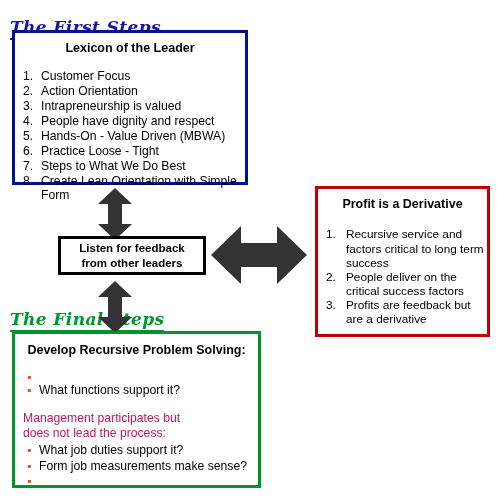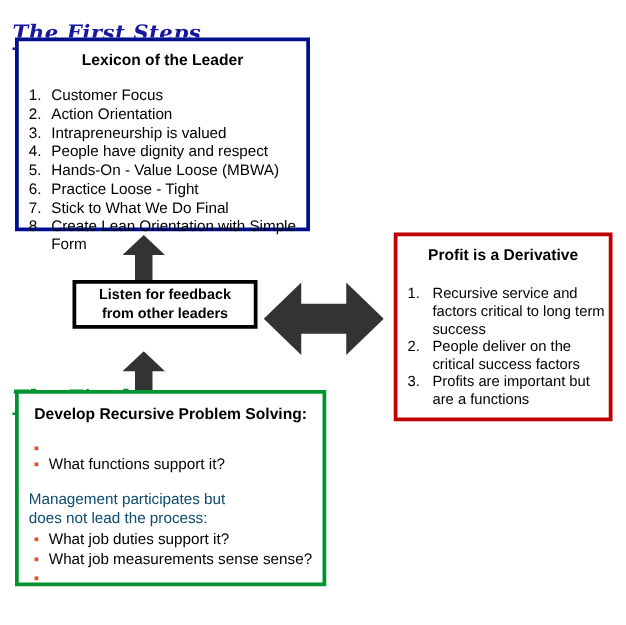--- a/index.html
+++ b/index.html
@@ -50,26 +50,26 @@
     left: 12px; top: 30px;
     width: 236px; height: 155px;
     border: 3px solid #00108f;
   }
   #box-profit {
     left: 315px; top: 186px;
     width: 175px; height: 151px;
     border: 3px solid #c00000;
   }
   #box-recursive {
-    left: 12px; top: 312px;
+    left: 12px; top: 331px;
     width: 249px; height: 157px;
     border: 3px solid #009430;
   }
   #box-listen {
-    left: 58px; top: 224px;
+    left: 58px; top: 236px;
     width: 148px; height: 39px;
     border: 3px solid #000000;
     display: flex;
     align-items: center;
     justify-content: center;
   }
 
   .box-heading {
     font-size: 12.5px;
     font-weight: bold;
@@ -138,21 +138,21 @@
     font-size: 12px;
     line-height: 1;
   }
   #bullets-top  { margin: 14px 0 0 12px; }
   #bullets-bot  { margin: 0 0 0 12px; }
 
   .mgmt-note {
     margin: 12px 0 2px 8px;
     font-size: 12.2px;
     line-height: 1.22;
-    color: #0c4a6e;
+    color: #be185d;
   }
 
   
   .arrow {
     position: absolute;
   }
   #arrow-up-top    { left: 98px;  top: 188px; width: 34px; height: 52px; }
   #arrow-up-bottom { left: 98px;  top: 281px; width: 34px; height: 52px; }
   #arrow-horiz     { left: 211px; top: 226px; width: 96px; height: 58px; }
 </style>
@@ -177,29 +177,29 @@
       <li>
         <span class="num">3.</span>
         <span class="txt">Intrapreneurship is valued</span>
       </li>
       <li>
         <span class="num">4.</span>
         <span class="txt">People have dignity and respect</span>
       </li>
       <li>
         <span class="num">5.</span>
-        <span class="txt">Hands-On - Value Loose (MBWA)</span>
+        <span class="txt">Hands-On - Value Driven (MBWA)</span>
       </li>
       <li>
         <span class="num">6.</span>
         <span class="txt">Practice Loose - Tight</span>
       </li>
       <li>
         <span class="num">7.</span>
-        <span class="txt">Stick to What We Do Final</span>
+        <span class="txt">Steps to What We Do Best</span>
       </li>
       <li>
         <span class="num">8.</span>
         <span class="txt">Create Lean Orientation with Simple Form</span>
       </li>
     </ol>
   </div>
 
   <svg class="arrow" id="arrow-up-top" viewBox="0 0 34 52">
     <polygon points="17,0 34,16 24,16 24,36 34,36 17,52 0,36 10,36 10,16 0,16" fill="#333333"></polygon>
@@ -222,21 +222,21 @@
       <li>
         <span class="num">1.</span>
         <span class="txt">Recursive service and factors critical to long term success</span>
       </li>
       <li>
         <span class="num">2.</span>
         <span class="txt">People deliver on the critical success factors</span>
       </li>
       <li>
         <span class="num">3.</span>
-        <span class="txt">Profits are important but are a functions</span>
+        <span class="txt">Profits are feedback but are a derivative</span>
       </li>
     </ol>
   </div>
 
   <div class="script-title" id="title-final">The Final Steps</div>
 
   <svg class="arrow" id="arrow-up-bottom" viewBox="0 0 34 52">
     <polygon points="17,0 34,16 24,16 24,36 34,36 17,52 0,36 10,36 10,16 0,16" fill="#333333"></polygon>
   </svg>
 
@@ -258,21 +258,21 @@
       <span>does not lead the process:</span>
     </div>
 
     <ul class="bullet-list" id="bullets-bot">
       <li>
         <span class="bullet">▪</span>
         <span class="txt">What job duties support it?</span>
       </li>
       <li>
         <span class="bullet">▪</span>
-        <span class="txt">What job measurements sense sense?</span>
+        <span class="txt">Form job measurements make sense?</span>
       </li>
       <li>
         <span class="bullet">▪</span>
       </li>
     </ul>
   </div>
 
 </div>
 
 </body></html>

